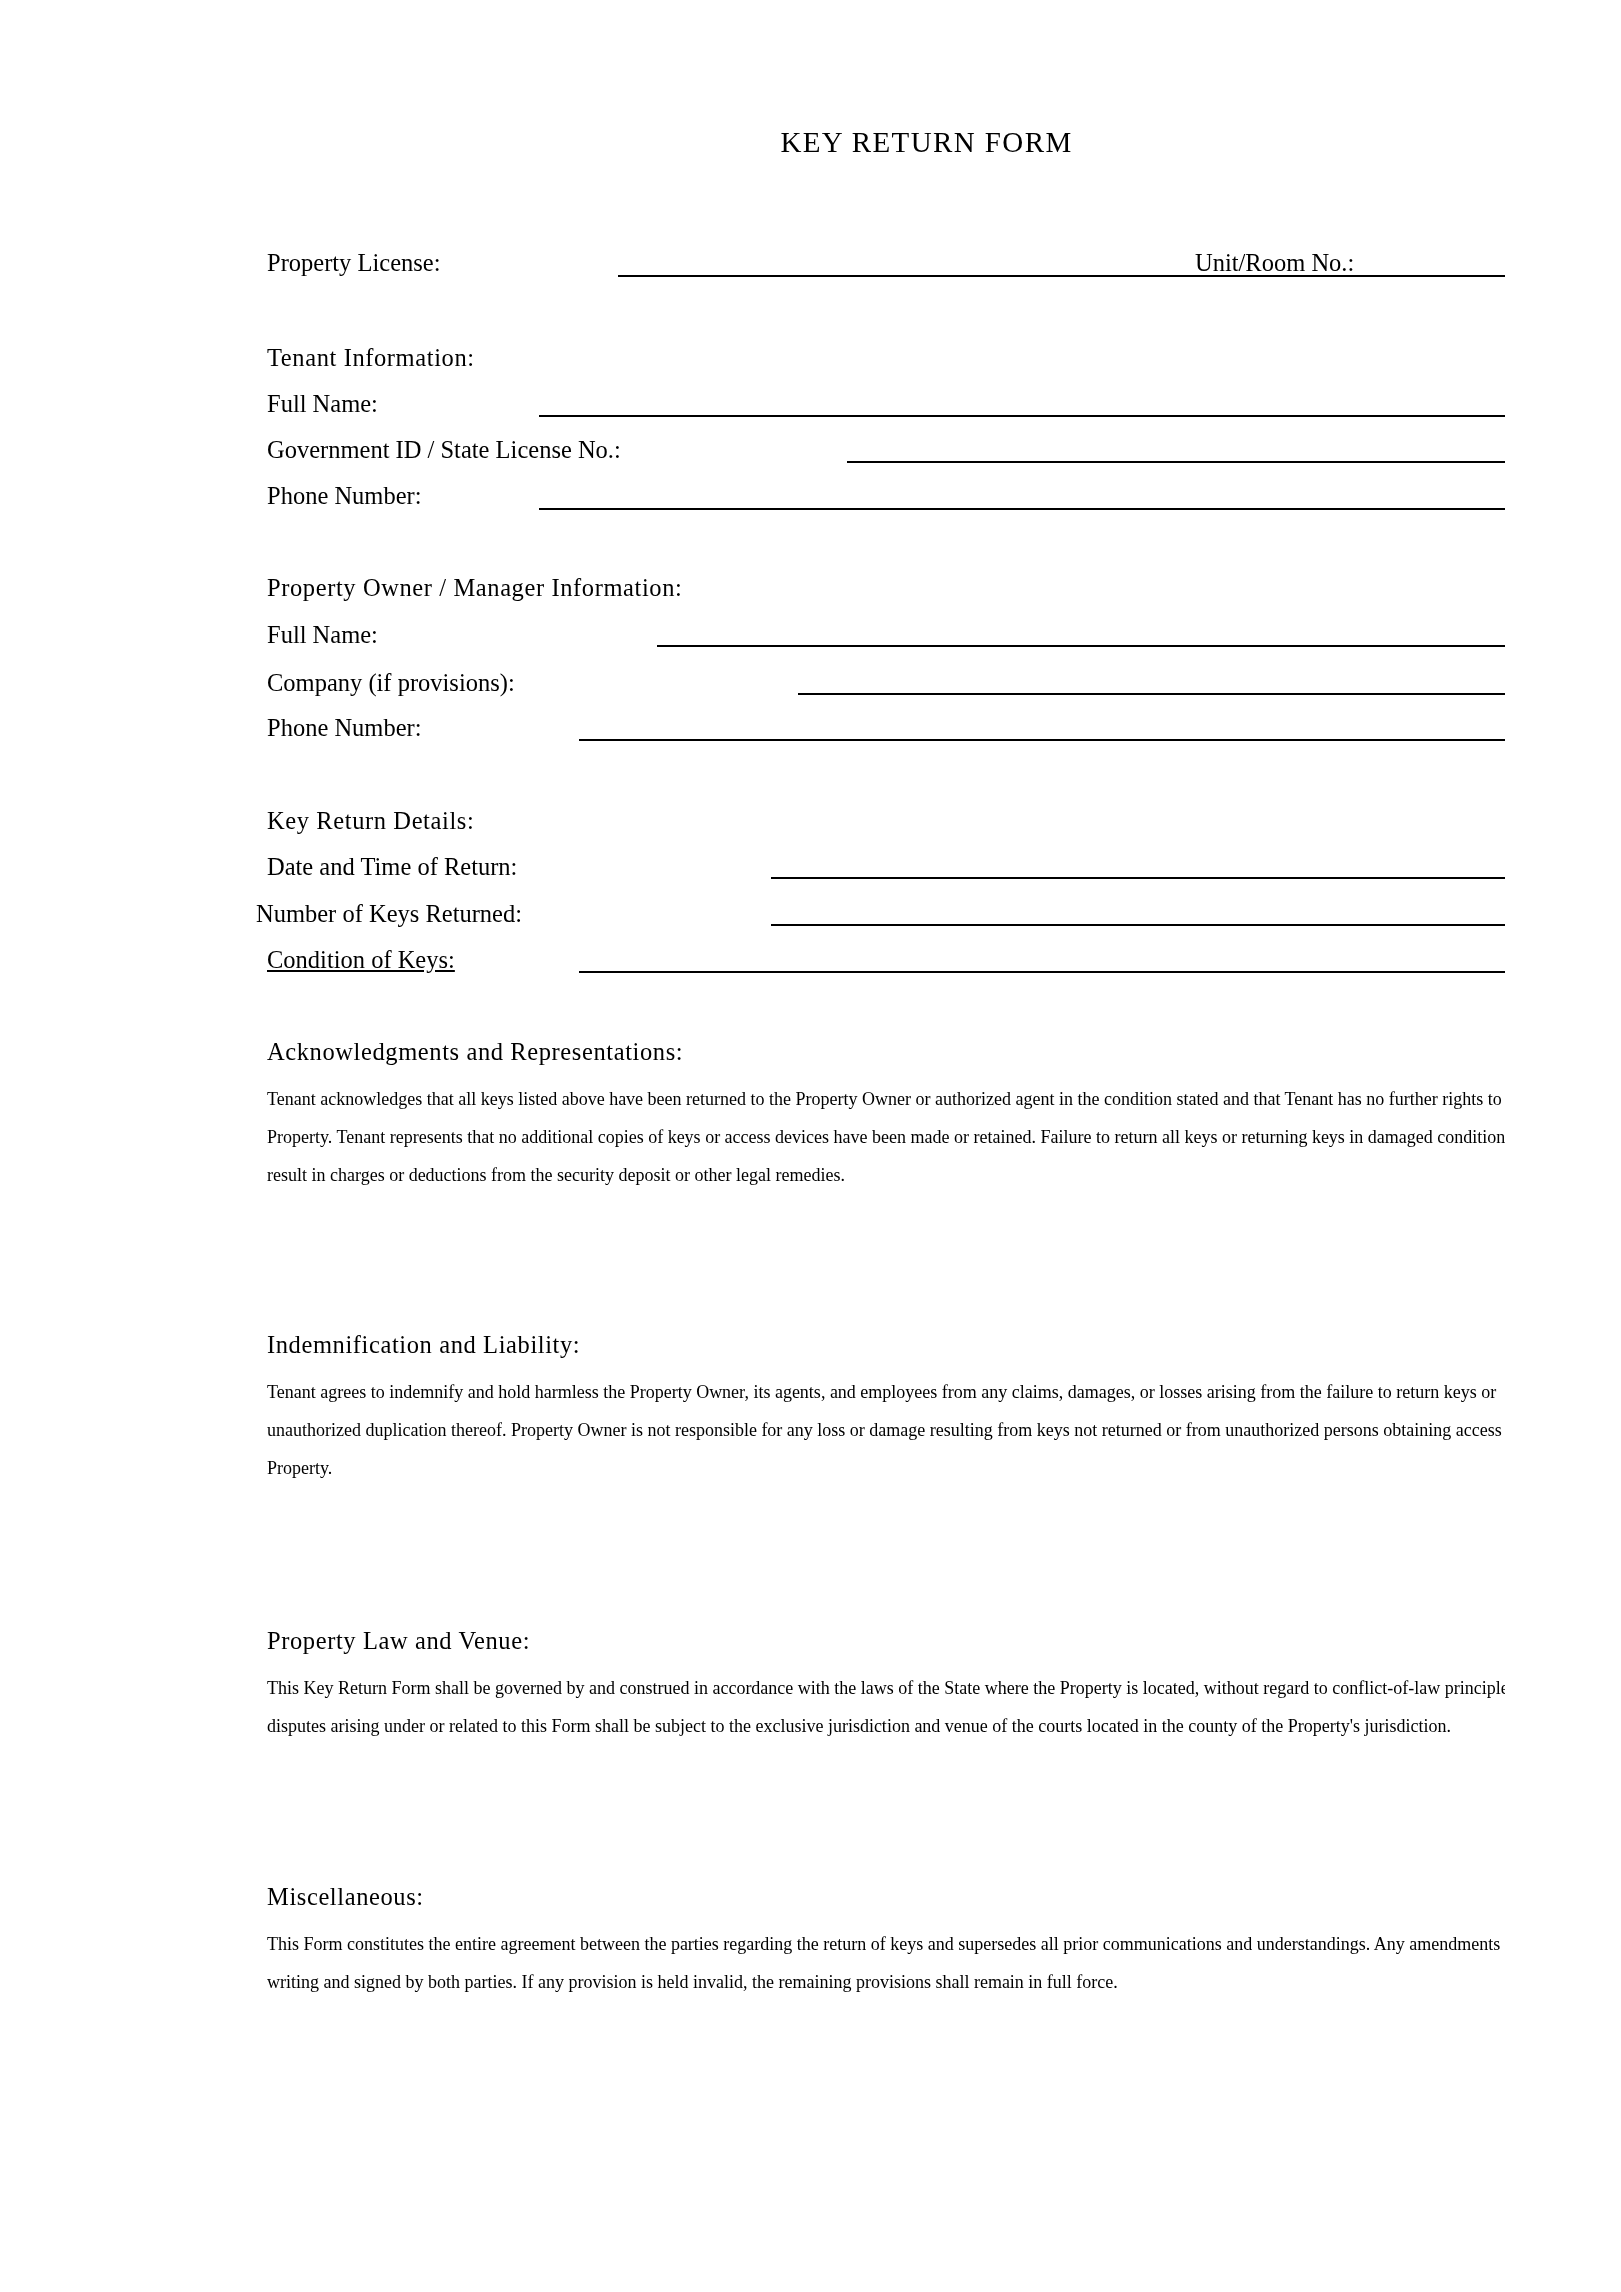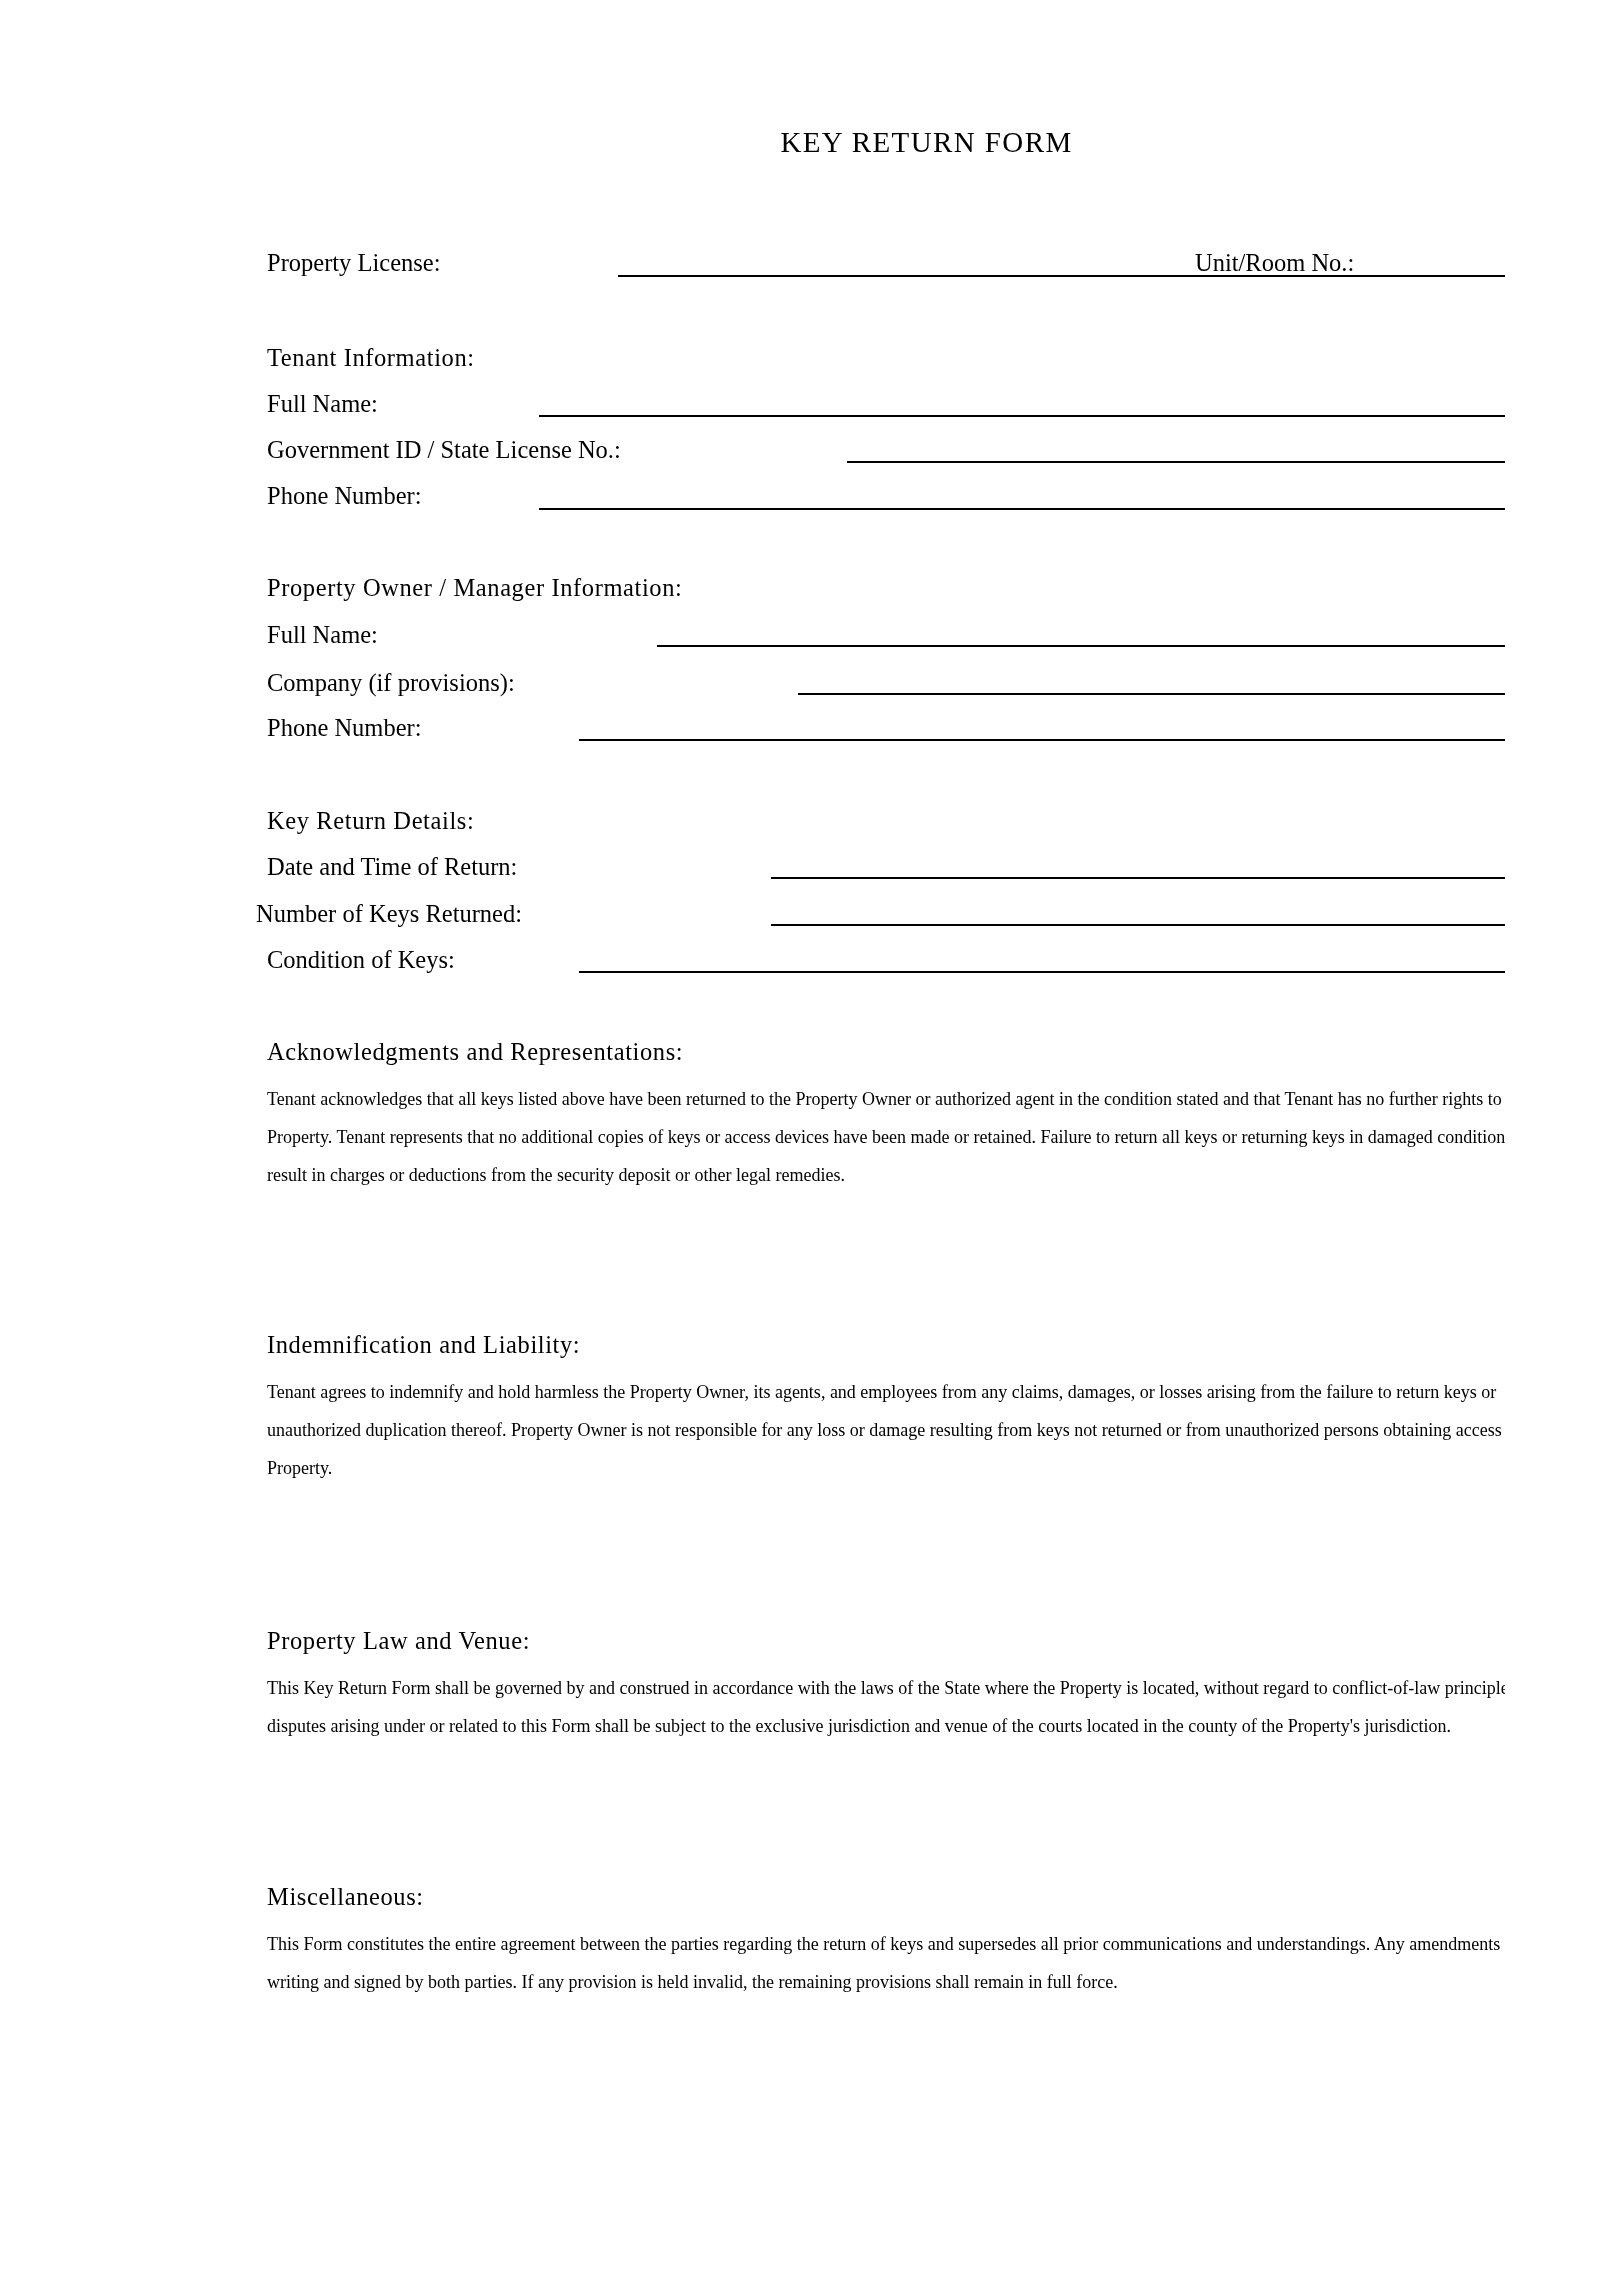--- a/index.html
+++ b/index.html
@@ -100,21 +100,21 @@
   <div class="rule" style="left:463px; top:731px; width:1003px;"></div>
 
   <div class="section-head" style="left:151px; top:801px;">Key Return Details:</div>
 
   <div class="label" style="left:151px; top:847px;">Date and Time of Return:</div>
   <div class="rule" style="left:655px; top:869px; width:811px;"></div>
 
   <div class="label" style="left:140px; top:894px;">Number of Keys Returned:</div>
   <div class="rule" style="left:655px; top:916px; width:811px;"></div>
 
-  <div class="label" style="left:151px; top:940px;">Condition of Keys:</div>
+  <div class="label" style="left:151px; top:940px;text-decoration:underline;">Condition of Keys:</div>
   <div class="rule" style="left:463px; top:963px; width:1003px;"></div>
 
   <div class="section-head" style="left:151px; top:1032px;">Acknowledgments and Representations:</div>
   <div class="para" style="top:1072px;">Tenant acknowledges that all keys listed above have been returned to the Property Owner or authorized agent in the condition stated and that Tenant has no further rights to access the Property. Tenant represents that no additional copies of keys or access devices have been made or retained. Failure to return all keys or returning keys in damaged condition may result in charges or deductions from the security deposit or other legal remedies.</div>
 
   <div class="section-head" style="left:151px; top:1325px;">Indemnification and Liability:</div>
   <div class="para" style="top:1365px;">Tenant agrees to indemnify and hold harmless the Property Owner, its agents, and employees from any claims, damages, or losses arising from the failure to return keys or unauthorized duplication thereof. Property Owner is not responsible for any loss or damage resulting from keys not returned or from unauthorized persons obtaining access to the Property.</div>
 
   <div class="section-head" style="left:151px; top:1621px;">Property Law and Venue:</div>
   <div class="para" style="top:1661px;">This Key Return Form shall be governed by and construed in accordance with the laws of the State where the Property is located, without regard to conflict-of-law principles. Any disputes arising under or related to this Form shall be subject to the exclusive jurisdiction and venue of the courts located in the county of the Property's jurisdiction.</div>

